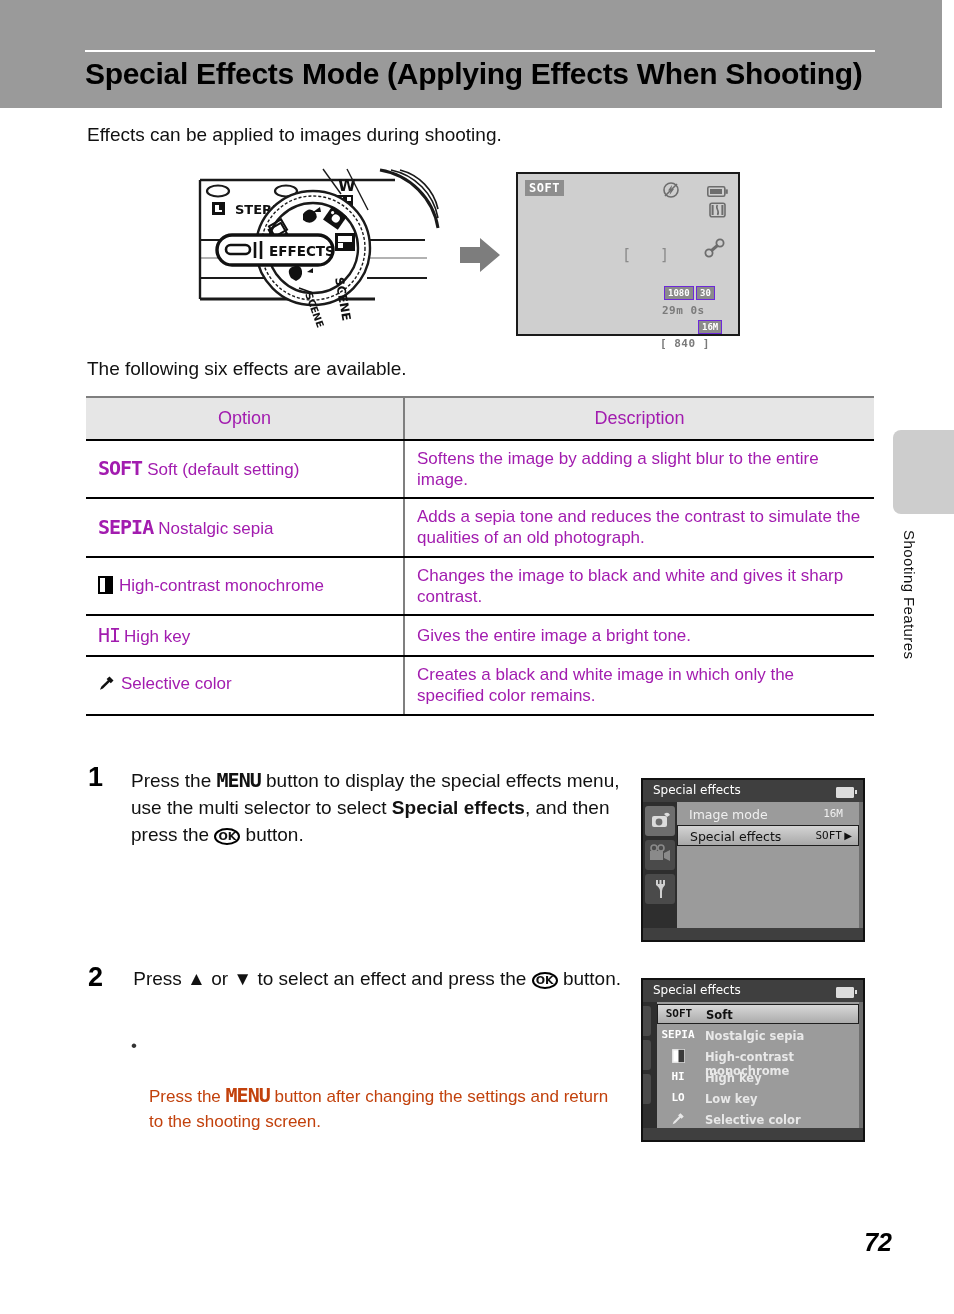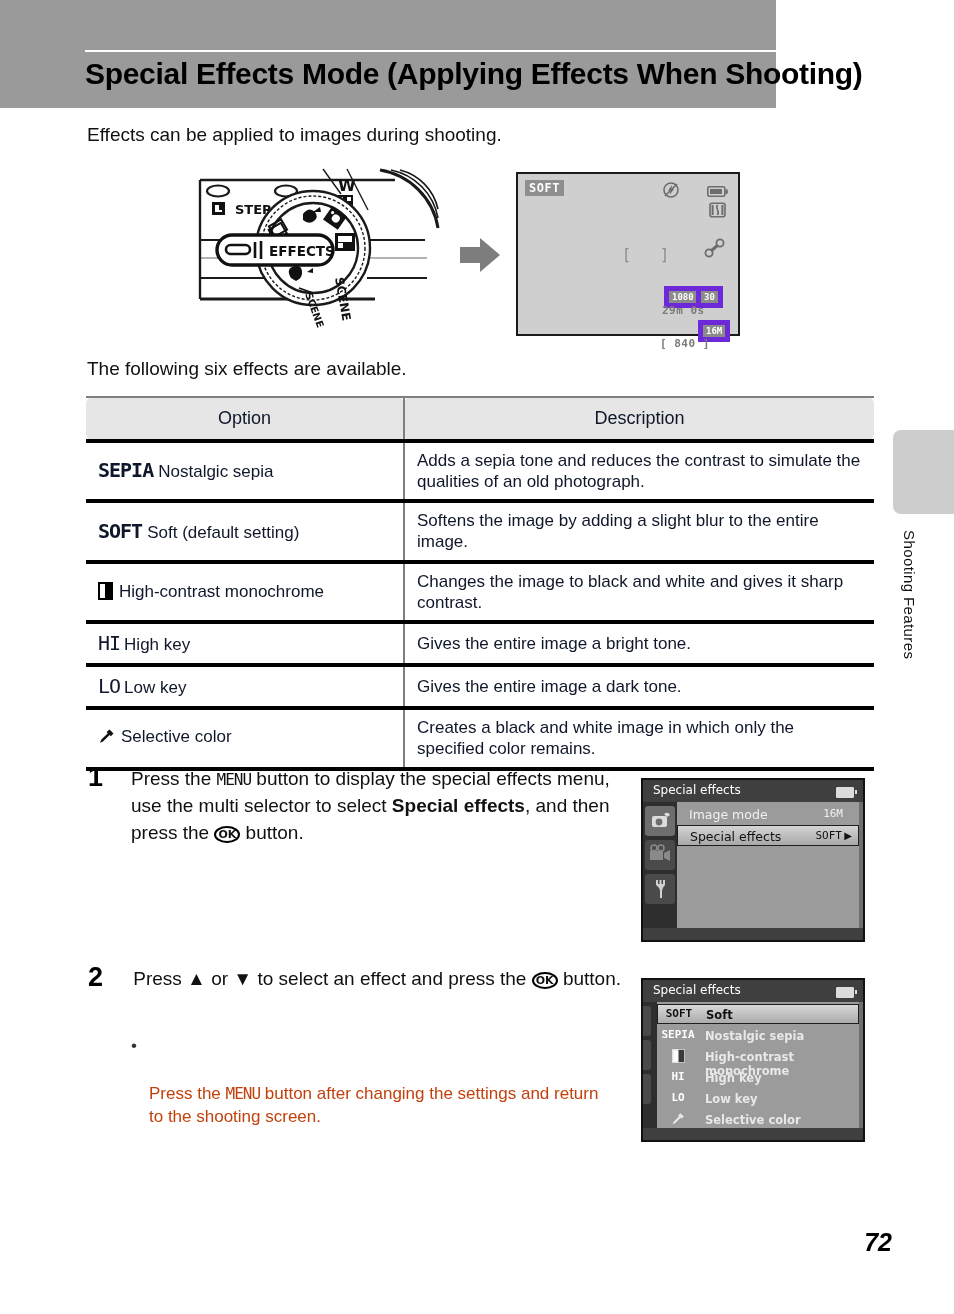--- a/index.html
+++ b/index.html
@@ -3,21 +3,21 @@
 <meta charset="utf-8">
 <style>
   html,body{margin:0;padding:0;}
   body{
     width:954px;height:1314px;background:#ffffff;
     font-family:"Liberation Sans", sans-serif;
     color:#000;position:relative;overflow:hidden;
   }
   
   .header-bar{
-    position:absolute;left:0;top:0;width:776px;height:108px;
+    position:absolute;left:0;top:0;width:942px;height:108px;
     background:#9a9a9a;
   }
   .header-rule{
     position:absolute;left:85px;top:50px;width:790px;height:2px;background:#ffffff;
   }
   .page-title{
     position:absolute;left:85px;top:57px;width:800px;
     font-size:30px;font-weight:bold;color:#000;
     letter-spacing:-0.3px;white-space:nowrap;
   }
@@ -41,35 +41,35 @@
     font-family:"DejaVu Sans Mono", monospace;
   }
   .lcd-icon{position:absolute;color:#6d6d6d;}
   .lcd-txt{
     position:absolute;font-family:"DejaVu Sans Mono", monospace;
     font-size:11px;color:#7a7a7a;font-weight:bold;letter-spacing:0.5px;
   }
   .lcd-chip{
     position:absolute;font-family:"DejaVu Sans Mono", monospace;font-size:9px;
     font-weight:bold;color:#fff;background:#8b8b8b;padding:0 2px;
-    border:5px solid #6d28d9;
+    border:1px solid #6d28d9;
   }
   .lcd-focus{
     position:absolute;left:104px;top:72px;font-size:15px;color:#8a8a8a;
     font-family:"DejaVu Sans Mono", monospace;letter-spacing:10px;
   }
   
   .opt-table{
     position:absolute;left:86px;top:396px;width:788px;border-collapse:collapse;
     table-layout:fixed;
   }
   .opt-table th,.opt-table td{
-    border-top:2px solid #7f7f7f;border-bottom:4px solid #000000;
-    padding:7px 12px;vertical-align:middle;font-size:17px;color:#0f172a;
-    text-align:left;font-weight:normal;line-height:1.25;border-radius:7px;
+    border-top:2px solid #7f7f7f;border-bottom:2px solid #000000;
+    padding:7px 12px;vertical-align:middle;font-size:17px;color:#a21caf;
+    text-align:left;font-weight:normal;line-height:1.25;
   }
   .opt-table th{background:#e6e6e6;text-align:center;font-size:18px;padding:9px 12px;}
   .col-opt{width:293px;border-right:2px solid #7f7f7f;}
   .col-desc{}
   .opt-table th.col-opt{border-right:2px solid #7f7f7f;}
   .icon-soft,.icon-sepia{
     font-family:"DejaVu Sans Mono", monospace;font-weight:bold;
     letter-spacing:-1px;font-size:20px;margin-right:5px;
   }
   .icon-hi,.icon-lo{
@@ -83,22 +83,22 @@
   }
   .icon-dropper{display:inline-block;margin-right:6px;vertical-align:-3px;}
   .step-num{
     position:absolute;font-size:27px;font-weight:bold;color:#000;
   }
   .step-body{
     position:absolute;font-size:19px;line-height:1.42;color:#111;
   }
   .bold{font-weight:bold;}
   .menu-glyph{
-    font-family:"DejaVu Sans Mono", monospace;font-weight:normal;
-    font-size:16px;letter-spacing:-1px;
+    font-family:"DejaVu Sans Mono", monospace;font-weight:bold;
+    font-size:20px;letter-spacing:-1px;
   }
   .ok-glyph{
     display:inline-block;border:2px solid #000;border-radius:50%;
     font-size:11px;font-weight:bold;padding:0 2px;line-height:13px;
     vertical-align:1px;font-family:"DejaVu Sans", sans-serif;
   }
   .bullet-line{
     position:absolute;font-size:17px;line-height:1.38;color:#c2410c;margin-top:48px;
   }
   .bullet-dot{position:absolute;font-size:17px;color:#333;}
@@ -319,47 +319,41 @@
 <table class="opt-table">
   <thead>
     <tr>
       <th class="col-opt">Option</th>
       <th class="col-desc">Description</th>
     </tr>
   </thead>
   <tbody>
     <tr>
       <td class="col-opt">
+        <span class="icon-soft">SOFT</span><span>Soft (default setting)</span>
+      </td>
+      <td class="col-desc">Softens the image by adding a slight blur to the entire image.</td>
+    </tr>
+    <tr>
+      <td class="col-opt">
         <span class="icon-sepia">SEPIA</span><span>Nostalgic sepia</span>
       </td>
       <td class="col-desc">Adds a sepia tone and reduces the contrast to simulate the qualities of an old photograph.</td>
-    </tr>
-    <tr>
-      <td class="col-opt">
-        <span class="icon-soft">SOFT</span><span>Soft (default setting)</span>
-      </td>
-      <td class="col-desc">Softens the image by adding a slight blur to the entire image.</td>
     </tr>
     <tr>
       <td class="col-opt">
         <span class="icon-mono"></span><span>High-contrast monochrome</span>
       </td>
       <td class="col-desc">Changes the image to black and white and gives it sharp contrast.</td>
     </tr>
     <tr>
       <td class="col-opt">
         <span class="icon-hi">HI</span><span>High key</span>
       </td>
       <td class="col-desc">Gives the entire image a bright tone.</td>
-    </tr>
-    <tr>
-      <td class="col-opt">
-        <span class="icon-lo">LO</span><span>Low key</span>
-      </td>
-      <td class="col-desc">Gives the entire image a dark tone.</td>
     </tr>
     <tr>
       <td class="col-opt">
         <span class="icon-dropper">
           <svg width="17" height="17" viewBox="0 0 17 17">
             <path d="M11.5 1.5 L15.5 5.5 L12.8 8.2 L11.6 7 L5 13.6 L2 14.8 L3.2 11.8 L9.8 5.2 L8.6 4 Z" fill="#111"></path>
           </svg>
         </span><span>Selective color</span>
       </td>
       <td class="col-desc">Creates a black and white image in which only the specified color remains.</td>

